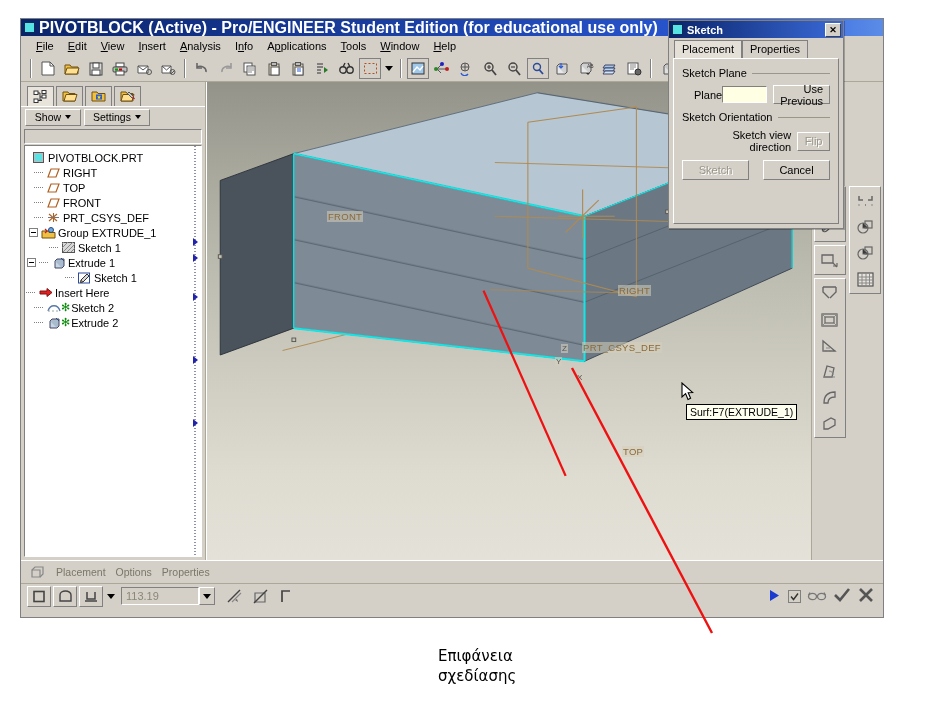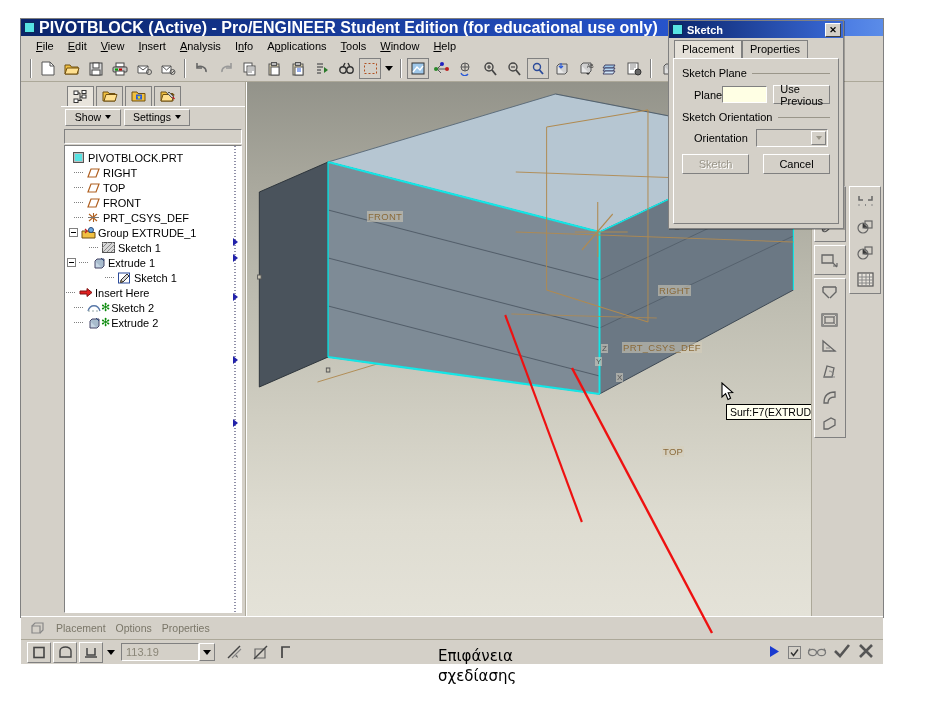--- a/index.html
+++ b/index.html
@@ -62,21 +62,21 @@
   }
   .tbtn{
     width:22px; height:21px; margin:0 1px;
     display:flex; align-items:center; justify-content:center;
     cursor:default;
   }
   .tbtn.framed{ border:1px solid #808080; background:#d4d0c8; }
   .tbtn svg{ display:block; }
 
   
-  #body-split{ display:flex; height:534px;margin-left:40px; }
+  #body-split{ display:flex; height:478px; }
 
   
   #tree-panel{
     width:185px; background:#d4d0c8;
     display:flex; flex-direction:column;
     border-right:1px solid #aca899;
   }
   #tree-tabs{
     height:24px; display:flex; align-items:flex-end;
     padding-left:6px; background:#d4d0c8;
@@ -252,20 +252,21 @@
   }
   .sk-tab{
     padding:2px 7px 3px 7px; font-size:11px;
     border:1px solid #808080; border-bottom:none; background:#d4d0c8;
   }
   .sk-tab.active{ background:#e4e0d8; position:relative; z-index:2; }
   #sk-panel{
     margin:0 4px 4px 4px; padding:6px 8px 12px 8px;
     border:1px solid; border-color:#fff #808080 #808080 #fff;
     height:166px;
+    text-align:right;
   }
   .grp-label{ display:flex; align-items:center; gap:5px; margin:2px 0 6px 0; }
   .grp-label span{ font-size:11px; }
   .grp-label .rule{ flex:1; height:1px; background:#9a968a; }
   .frow{ display:flex; align-items:center; margin-bottom:7px; }
   .frow label{ font-size:11px; }
   .txtfield{
     height:17px; background:#ffffe4;
     border:1px solid; border-color:#808080 #fff #fff #808080;
   }
@@ -1012,26 +1013,22 @@
     <div class="frow" style="padding-left:12px">
       <label style="width:38px">Plane</label>
       <div class="txtfield" style="width:82px" title=""></div>
       <div class="pbtn" style="margin-left:6px">Use Previous</div>
     </div>
     <div class="grp-label">
       <span>Sketch Orientation</span>
       <span class="rule"></span>
     </div>
     <div class="frow" style="padding-left:12px">
-      <label style="width:62px">Orientation</label>
-      <div class="combo">
-        <div class="ddbtn">
-          <span class="tinycaret"></span>
-        </div>
-      </div>
+      <label>Sketch view direction</label>
+      <div class="pbtn disabled" style="margin-left:6px;width:34px">Flip</div>
     </div>
     <div id="sk-footer">
       <div class="pbtn disabled">Sketch</div>
       <div class="pbtn">Cancel</div>
     </div>
   </div>
 </div>
 
 <svg style="position:absolute;left:0;top:0;width:944px;height:713px;pointer-events:none">
   <path d="M572 368 L712 633" stroke="#ee1111" stroke-width="2.4" fill="none"></path>

